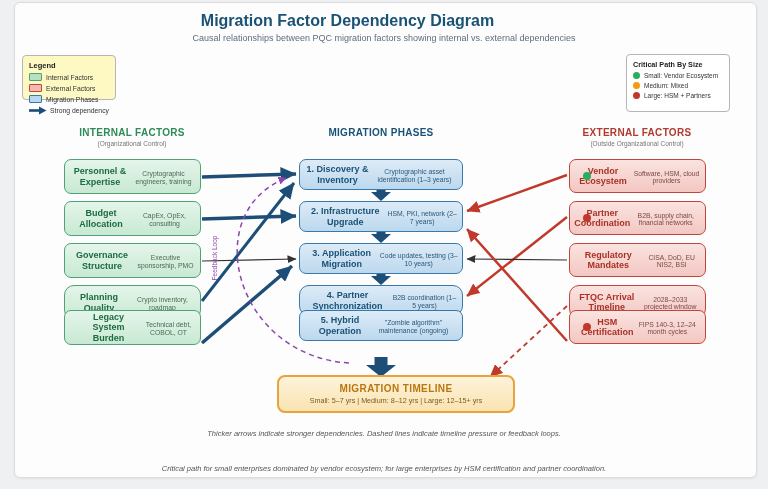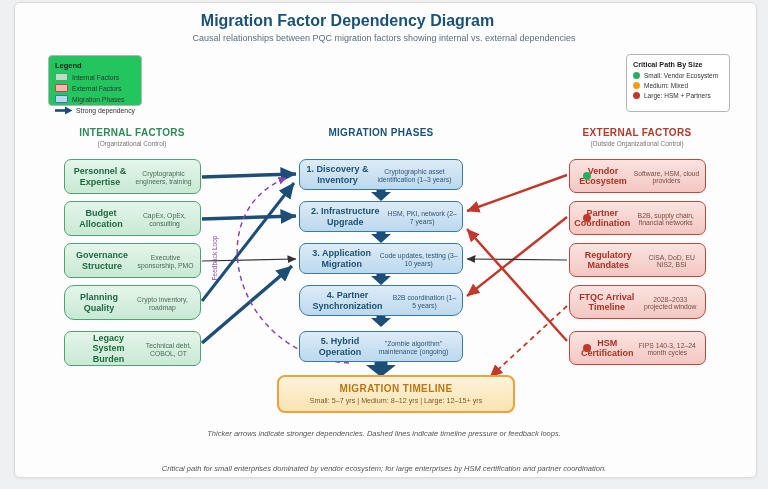--- a/index.html
+++ b/index.html
@@ -18,22 +18,22 @@
   .title{
     position:absolute;left:0;top:12px;width:695px;text-align:center;
     font-size:16px;font-weight:bold;color:#1a5276;
   }
   .subtitle{
     position:absolute;left:0;top:33px;width:768px;text-align:center;
     font-size:9px;color:#5d6d7e;
   }
   
   .legendBox{
-    position:absolute;left:48px;top:55px;width:94px;height:51px;
-    background:#22c55e;border:1px solid #b5b5b5;border-radius:4px;
+    position:absolute;left:22px;top:55px;width:94px;height:45px;
+    background:#fef9c3;border:1px solid #b5b5b5;border-radius:4px;
     padding:5px 6px;box-sizing:border-box;
   }
   .legendBox .lgTitle{font-size:7.5px;font-weight:bold;color:#222;margin-bottom:3px;}
   .lgRow{display:flex;align-items:center;margin-bottom:3px;}
   .lgSwatch{width:11px;height:6px;border:1px solid;border-radius:1px;margin-right:4px;flex:0 0 auto;}
   .lgLabel{font-size:6.8px;color:#333;white-space:nowrap;}
   .critBox{
     position:absolute;left:626px;top:54px;width:104px;height:58px;
     background:#fff;border:1px solid #b5b5b5;border-radius:4px;
     padding:5px 6px;box-sizing:border-box;
@@ -73,21 +73,21 @@
   }
   .blue .nt{color:#1a5276;}
   .blue .ns{color:#2c5879;}
   .red{
     left:569px;width:137px;height:34px;
     background:linear-gradient(180deg,#fae3e0,#f3c7c2);
     border:1.6px solid #c0453c;
   }
   .red .nt{color:#a93226;}
   .red .ns{color:#7b4a44;}
-  .row0{top:159px;} .row1{top:201px;} .row2{top:243px;} .row3{top:285px;border-radius:10px;} .row4{top:331px;padding-left:11px;}
+  .row0{top:159px;} .row1{top:201px;} .row2{top:243px;} .row3{top:285px;border-radius:10px;} .row4{top:310px;padding-left:11px;}
   .critDot{position:absolute;left:13px;top:12px;width:8px;height:8px;border-radius:50%;}
   
   .timeline{
     position:absolute;left:277px;top:375px;width:238px;height:38px;
     background:linear-gradient(180deg,#fdf3da,#fae3b2);
     border:2px solid #e8a33d;border-radius:8px;
     display:flex;flex-direction:column;justify-content:center;align-items:center;
     box-sizing:border-box;text-align:center;
   }
   .timeline .tt{font-size:10px;font-weight:bold;color:#b9770e;letter-spacing:0.4px;}

